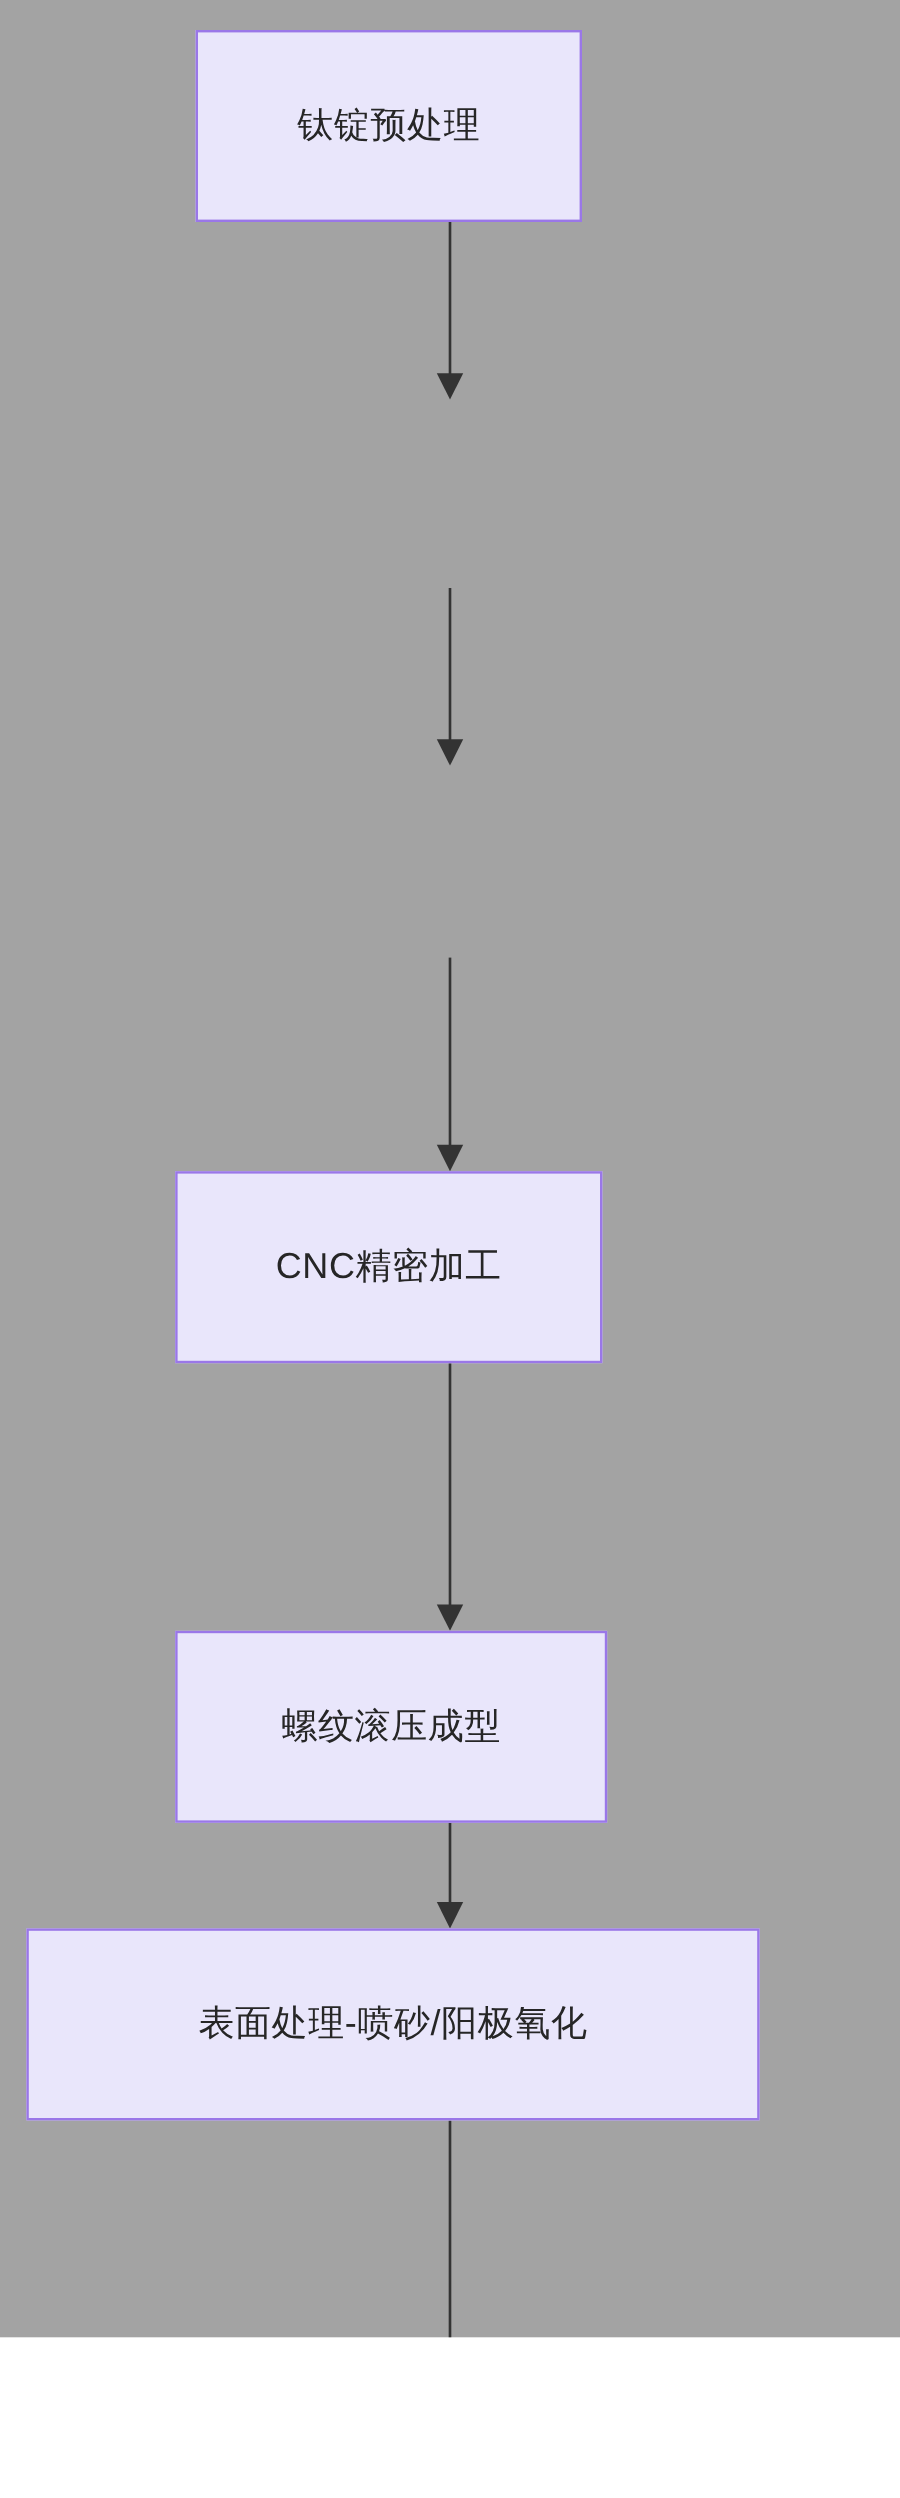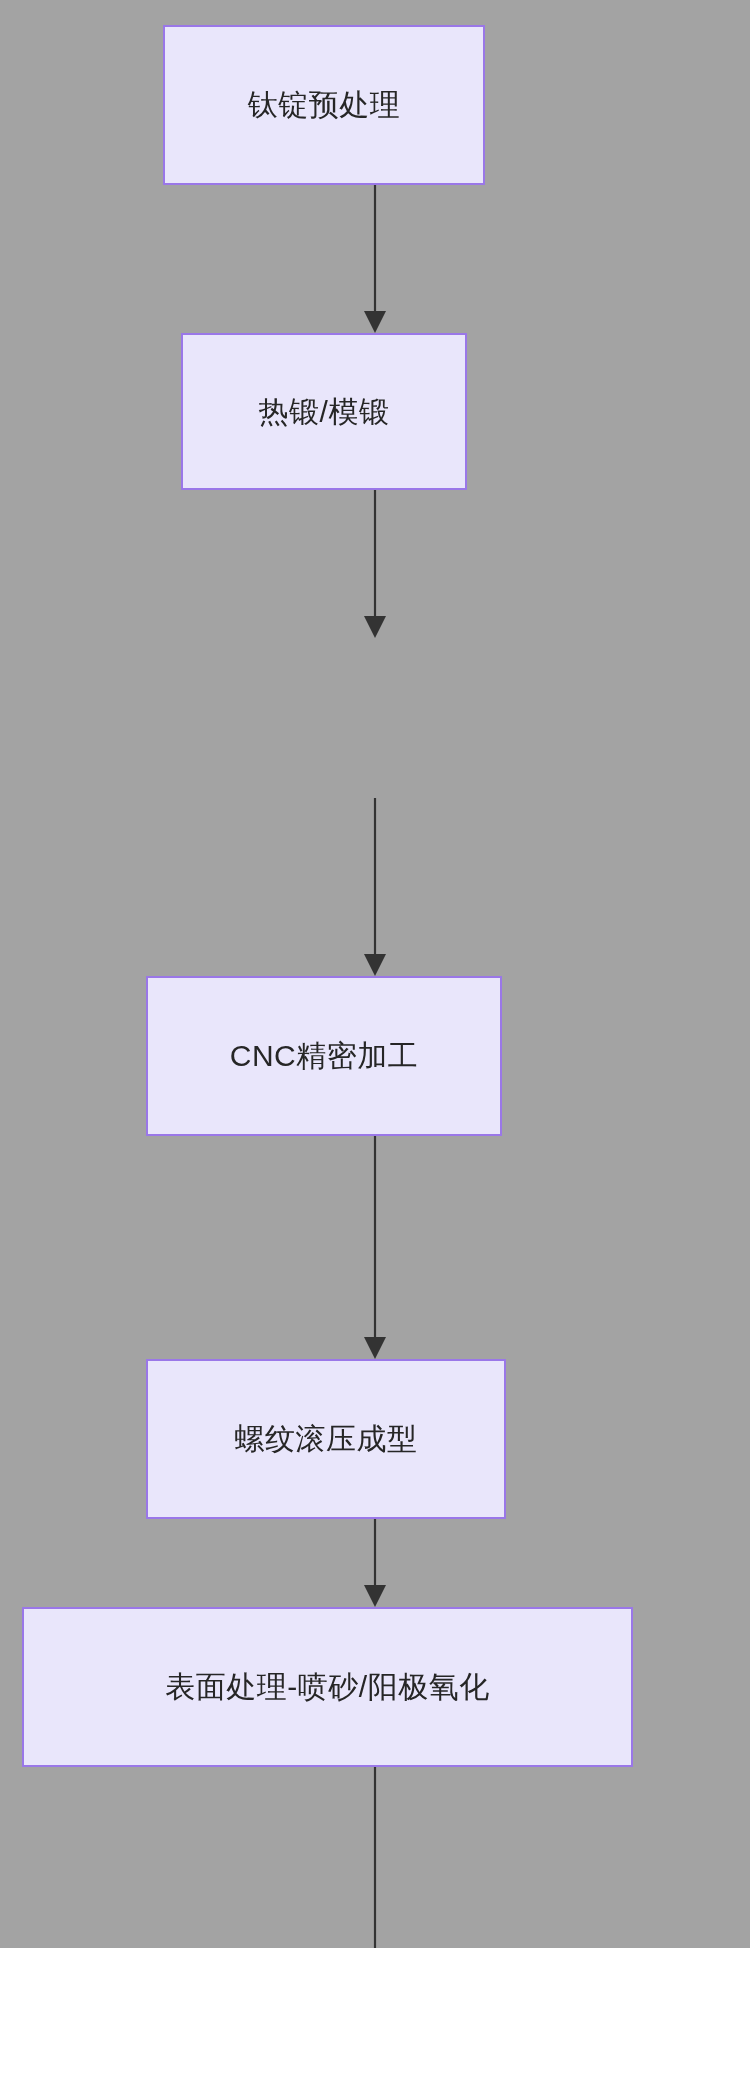--- a/index.html
+++ b/index.html
@@ -90,23 +90,20 @@
     </div>
     <div class="edge" style="left: 355px; top: 1767px; width: 40px; height: 247px;">
       <svg width="40" height="247" viewBox="0 0 40 247">
         <line x1="20" y1="0" x2="20" y2="229" class="edge-line"></line>
         <polygon points="9,225 31,225 20,247" class="edge-head"></polygon>
       </svg>
     </div>
     <div class="node" style="left: 163px; top: 25px; width: 322px; height: 160px;">
       <span class="node-label">钛锭预处理</span>
     </div>
-    <div class="node" style="left: 181px; top: 333px; width: 286px; height: 157px;">
-      <span class="node-label">热锻/模锻</span>
-    </div>
     <div class="node" style="left: 146px; top: 976px; width: 356px; height: 160px;">
       <span class="node-label">CNC精密加工</span>
     </div>
     <div class="node" style="left: 146px; top: 1359px; width: 360px; height: 160px;">
       <span class="node-label">螺纹滚压成型</span>
     </div>
     <div class="node" style="left: 22px; top: 1607px; width: 611px; height: 160px;">
       <span class="node-label">表面处理-喷砂/阳极氧化</span>
     </div>
     <div class="node" style="left: 110px; top: 2014px; width: 538px; height: 160px;">

